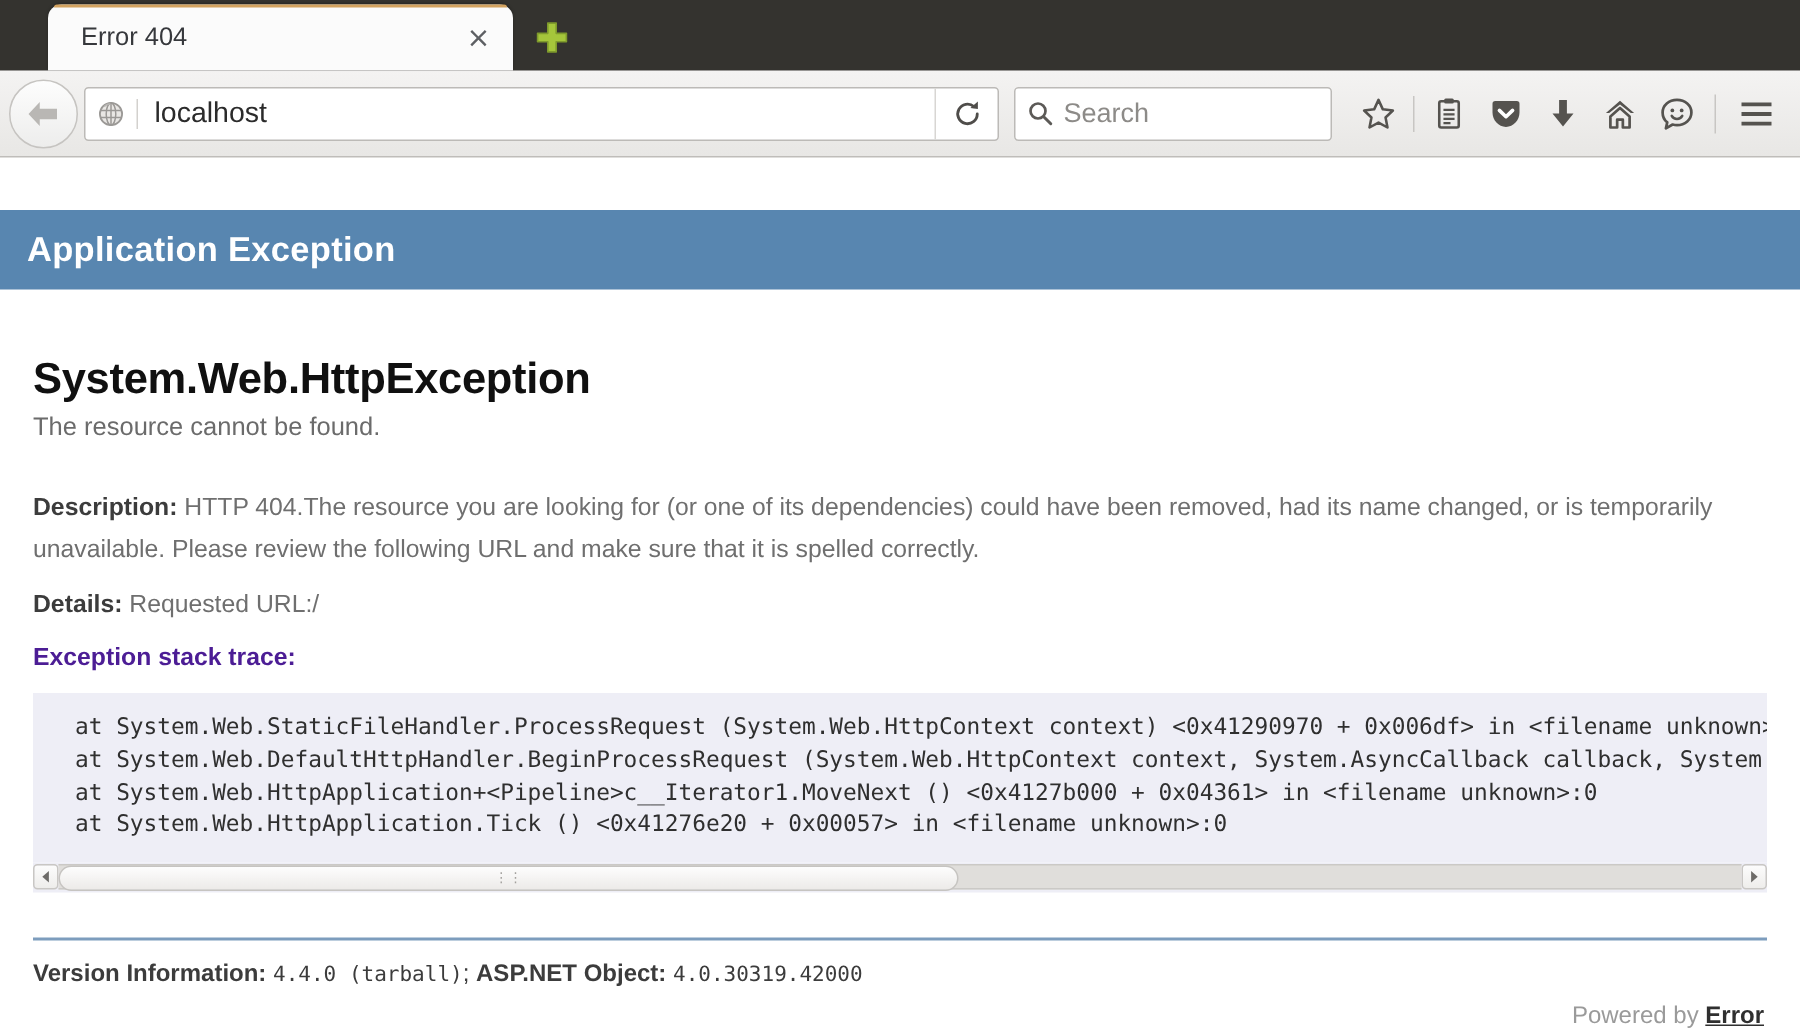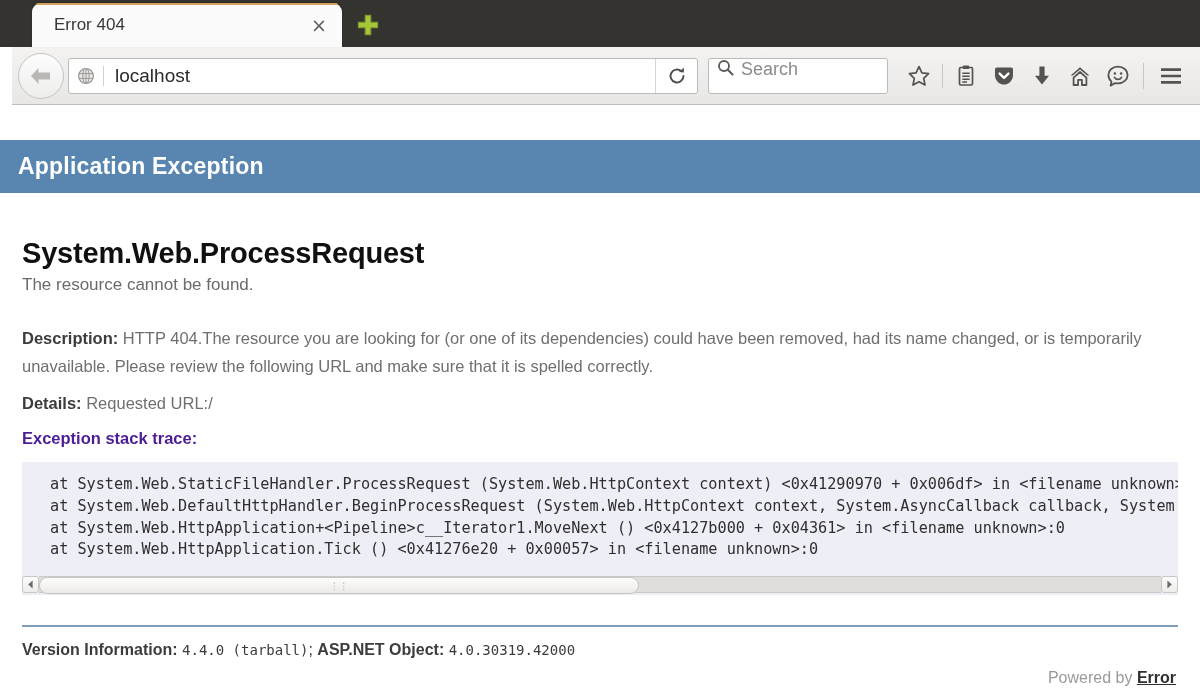--- a/index.html
+++ b/index.html
@@ -87,21 +87,20 @@
   .plus-icon { display: block; }
 
   
   .navbar {
     height: 58px;
     background: linear-gradient(to bottom, #f4f3f2 0%, #e8e7e5 100%);
     border-bottom: 1px solid #bfbdba;
     display: flex; align-items: center;
     padding: 0 10px 0 6px;
     gap: 0;
-    margin-left: 12px;
   }
   .navback {
     width: 46px; height: 46px; border-radius: 50%;
     background: linear-gradient(to bottom, #fdfdfd, #ededec);
     border: 1px solid #c6c4c1;
     display: flex; align-items: center; justify-content: center;
     flex: 0 0 auto;
   }
   .urlbar {
     flex: 1 1 auto;
@@ -121,25 +120,25 @@
     padding-left: 11px;
     white-space: nowrap; overflow: hidden;
   }
   .url-reload {
     width: 42px; height: 34px;
     display: flex; align-items: center; justify-content: center;
     border-left: 1px solid #d8d6d3;
     flex: 0 0 auto;
   }
   .searchbar {
-    width: 180px; height: 36px;
+    width: 212px; height: 36px;
     background: #ffffff;
     border: 1px solid #bcbab7;
     border-radius: 3px;
-    display: flex; align-items: flex-start;
+    display: flex; align-items: center;
     margin-left: 10px;
     flex: 0 0 auto;
   }
   .search-ico { width: 32px; display: flex; align-items: center; justify-content: center; }
   .search-ph { font-size: 18px; color: #8d8b88; }
 
   .tbicons { display: flex; align-items: center; margin-left: 12px; flex: 0 0 auto; }
   .tbtn {
     width: 38px; height: 40px;
     display: flex; align-items: center; justify-content: center;
@@ -373,21 +372,21 @@
   </div>
 
   <div class="page">
 
     <div class="apphdr">
       <span class="apphdr-title">Application Exception</span>
     </div>
 
     <div class="content">
 
-      <div class="exc-title">System.Web.ProcessRequest</div>
+      <div class="exc-title">System.Web.HttpException</div>
       <div class="exc-sub">The resource cannot be found.</div>
 
       <p class="para">
         <b>Description:</b><span> HTTP 404.The resource you are looking for (or one of its dependencies) could have been removed, had its name changed, or is temporarily unavailable. Please review the following URL and make sure that it is spelled correctly.</span>
       </p>
 
       <div class="details">
         <b>Details:</b><span> Requested URL:/</span>
       </div>
 

